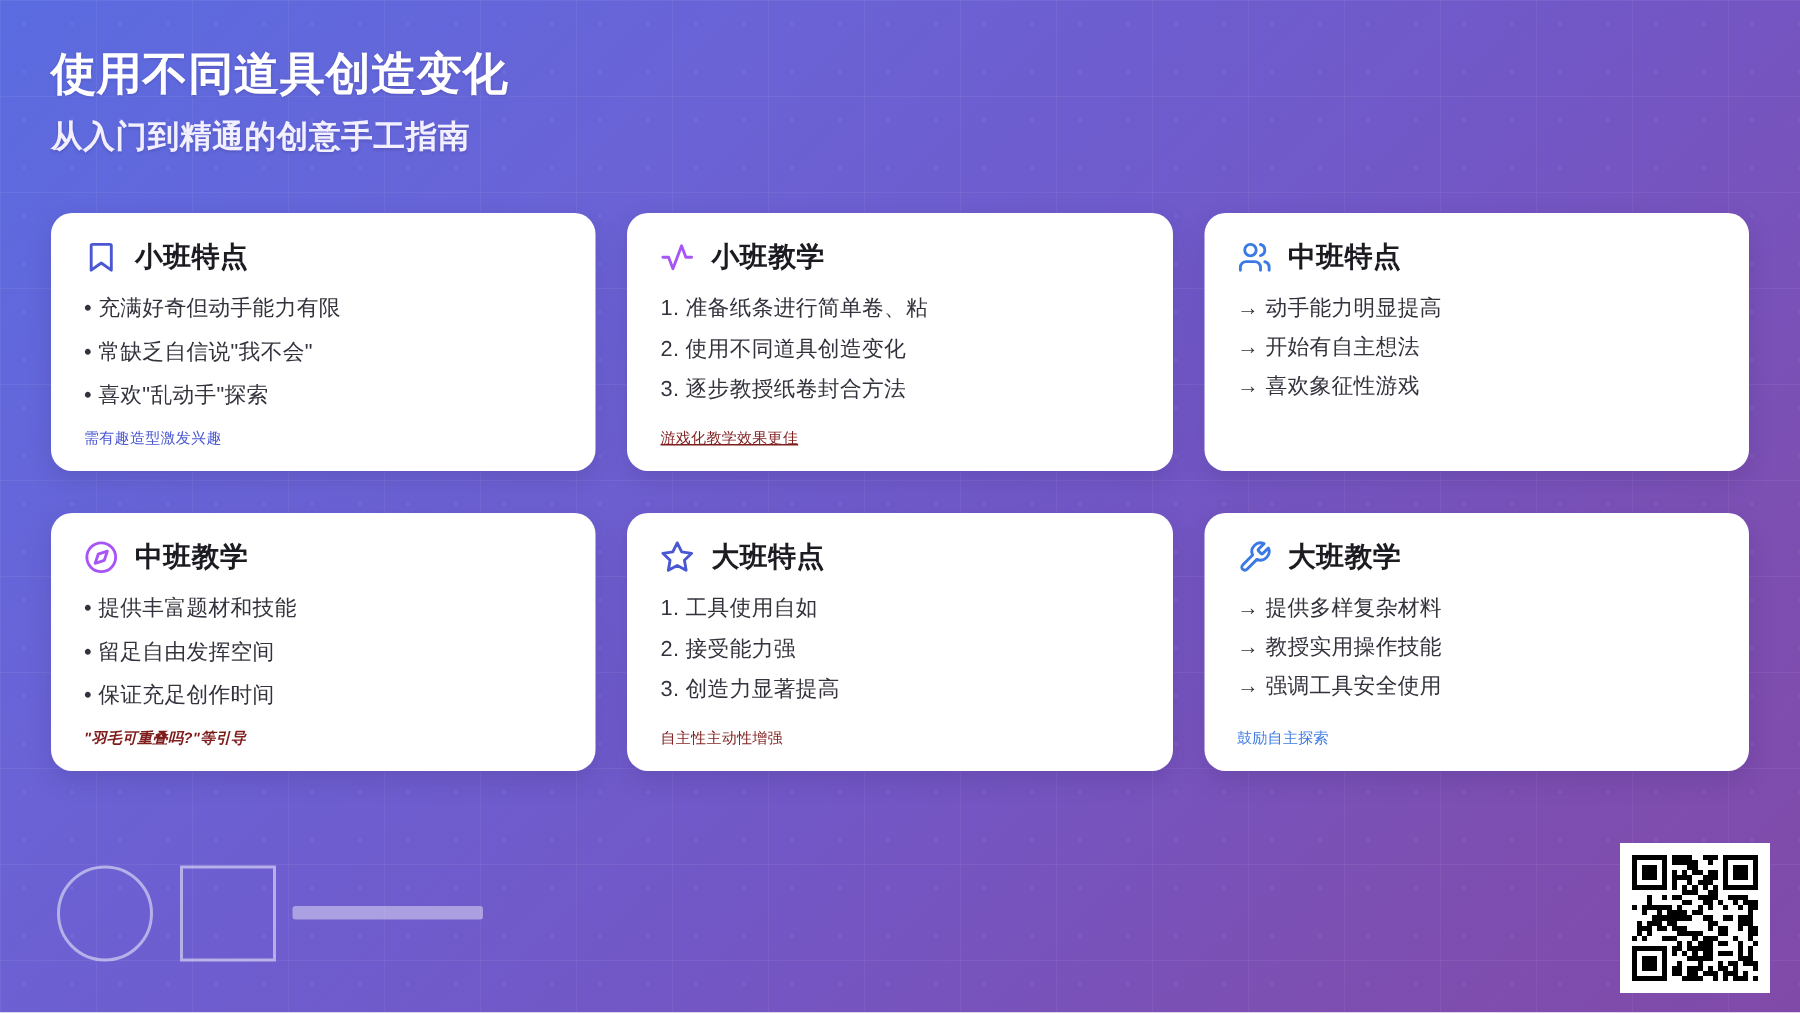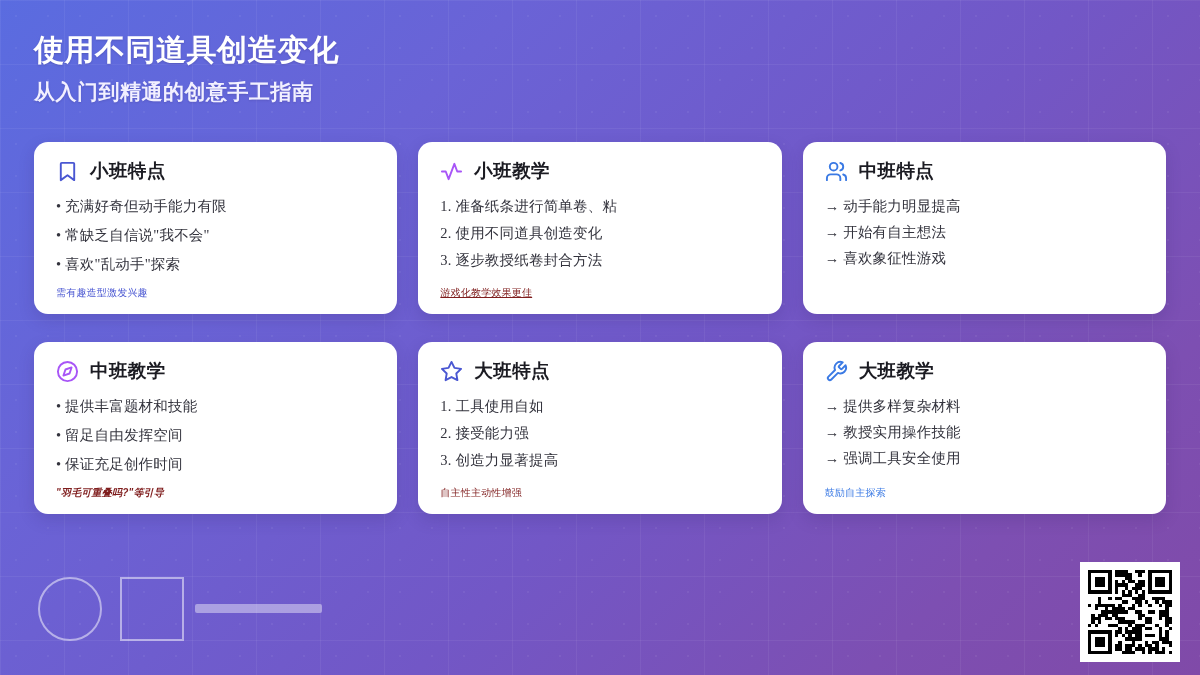--- a/index.html
+++ b/index.html
@@ -74,21 +74,21 @@
   }
   .card-head {
     display: flex; align-items: center; gap: 11px;
     margin-bottom: 13px;
   }
   .card-ico { width: 23px; height: 23px; flex: none; display: block; }
   .card-title {
     font-size: 18.5px; font-weight: 700; color: #1b1b22;
     letter-spacing: .4px; line-height: 1;
   }
-  .items { flex: 1 1 auto; font-family: Liberation Serif, serif; }
+  .items { flex: 1 1 auto; }
   .item {
     font-size: 14.5px; color: #33333d; line-height: 1.5;
     letter-spacing: .2px; white-space: nowrap;
   }
   .items.bul .item { margin-bottom: 7px; }
   .items.bul .item::before { content: "• "; }
   .items.num .item { margin-bottom: 5px; }
   .items.arr .item { margin-bottom: 4px; }
   .items.arr .item::before { content: "→ "; }
   .footer-note {

